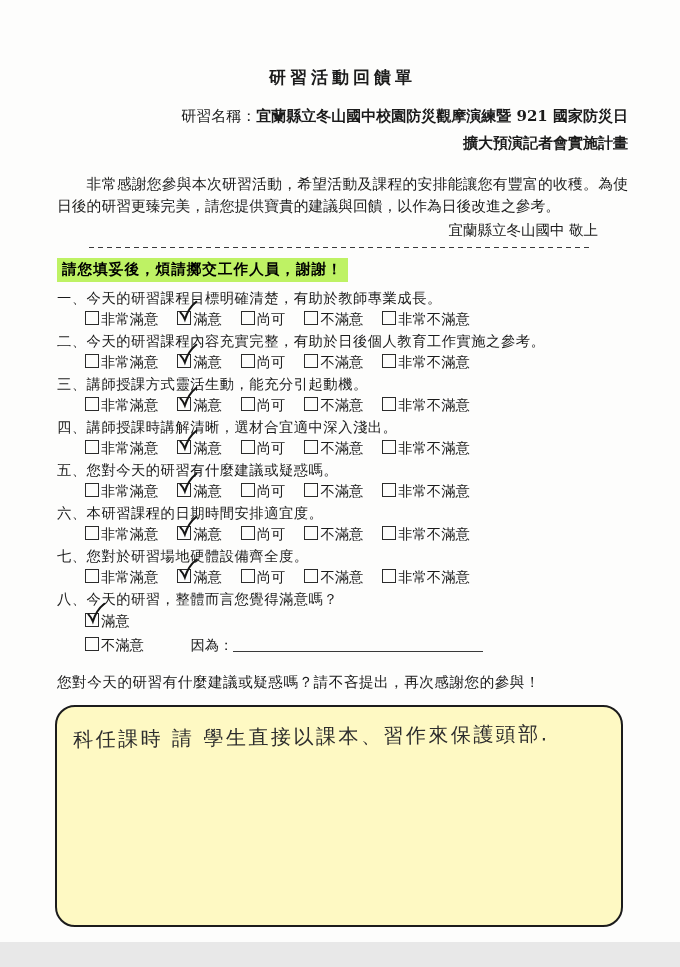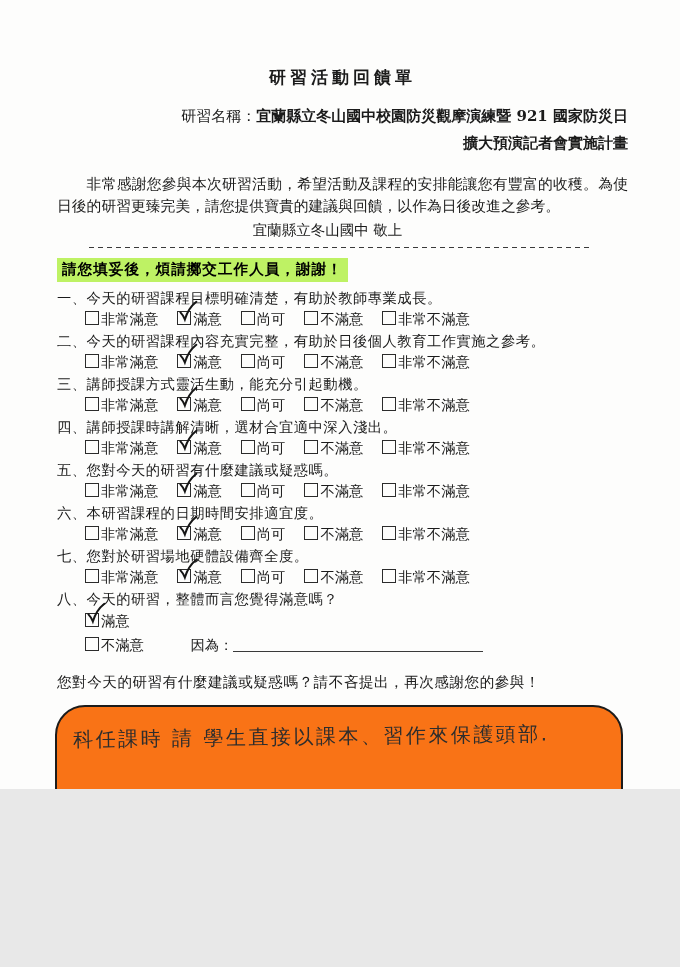--- a/index.html
+++ b/index.html
@@ -3,21 +3,21 @@
 <meta charset="utf-8">
 <style>
   html,body{margin:0;padding:0;}
   body{
     background:#e8e8e8;
     font-family:"DejaVu Serif","Liberation Serif",serif;
     color:#1b1b1b;
   }
   .page{
     position:relative;
-    width:680px;height:789px;
+    width:680px;height:942px;
     margin:0 auto;
     background:#fdfdfc;
     overflow:hidden;
   }
   .content{
     position:absolute;
     left:57px;top:66px;right:52px;
   }
   .doc-title{
     text-align:center;
@@ -34,21 +34,21 @@
   .doc-subtitle .sub-label{font-weight:normal;}
   .doc-subtitle .sub-name{font-weight:bold;}
   .intro{
     font-size:14.8px;
     line-height:22px;
     text-align:justify;
     text-indent:2em;
     margin:0;
   }
   .signoff{
-    text-align:center;
+    text-align:right;
     font-size:14.5px;
     padding-right:30px;
     margin:4px 0 2px 0;
   }
   .dashed-divider{
     height:2px;
     margin:7px 0 7px 32px;
     width:502px;
     background:repeating-linear-gradient(to right,#3a3a3a 0 5px,transparent 5px 9px);
     background-position:0 0;
@@ -111,22 +111,22 @@
     font-size:14.6px;
     margin:17px 0 0 0;
     letter-spacing:0.5px;
   }
   .comment-box{
     margin-top:13px;
     margin-left:-2px;
     width:564px;
     height:218px;
     border:2px solid #1c1c1c;
-    border-radius:30px;
-    background:#f97316;
+    border-radius:20px;
+    background:#fef9c3;
   }
   .handwriting{
     font-family:"DejaVu Sans","Liberation Sans",sans-serif;
     font-size:20px;
     color:#2d2d2d;
     letter-spacing:2.5px;
     padding:14px 16px 0 16px;
     transform:rotate(-0.7deg);
     line-height:30px;
   }

